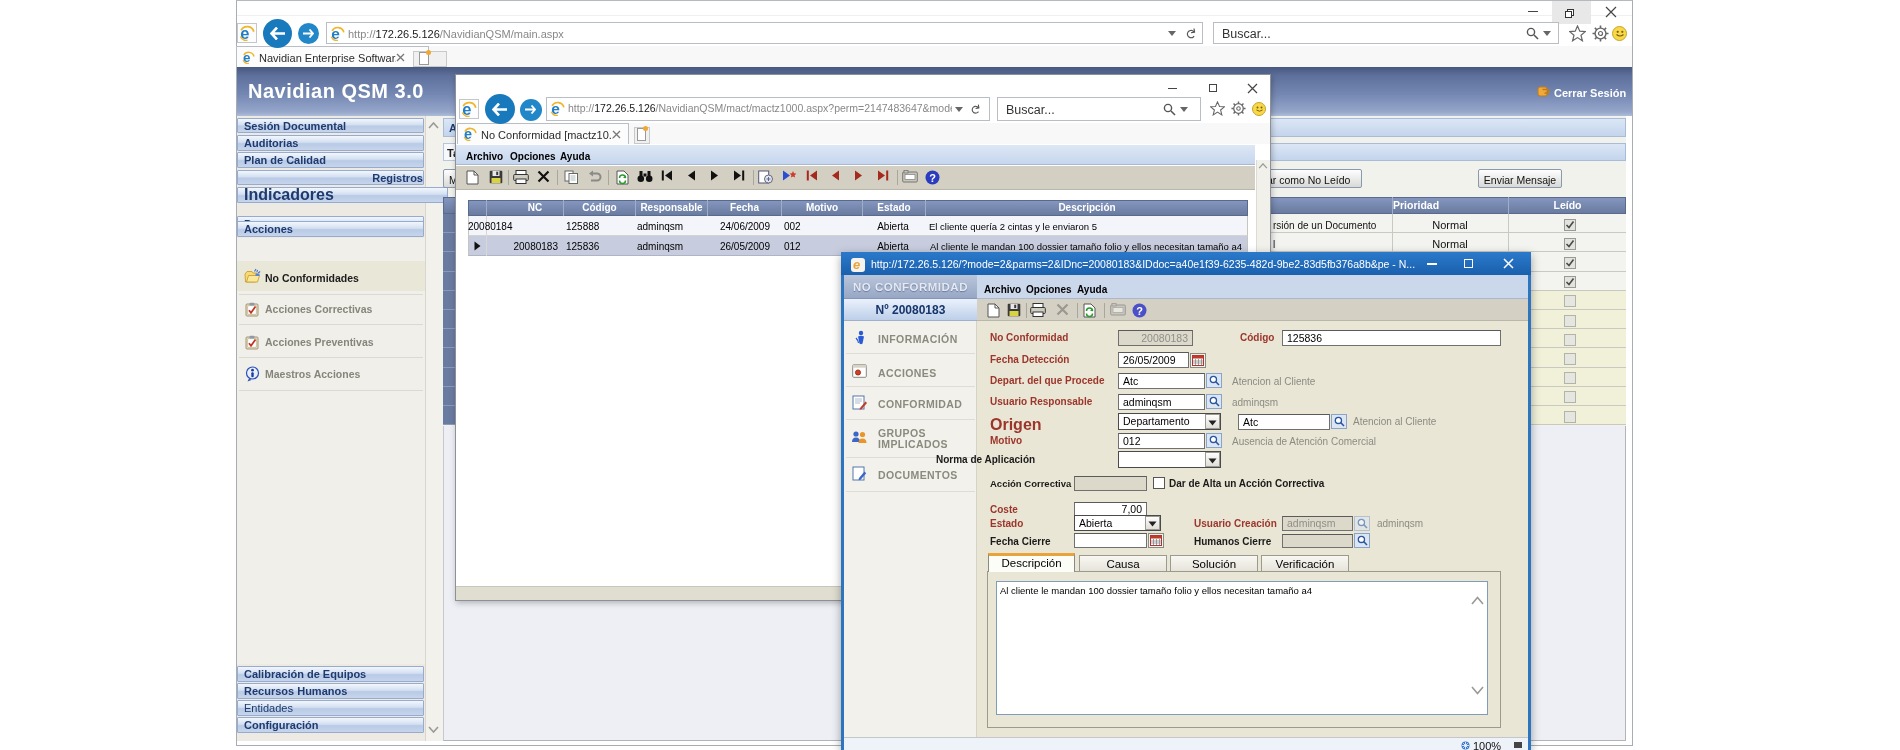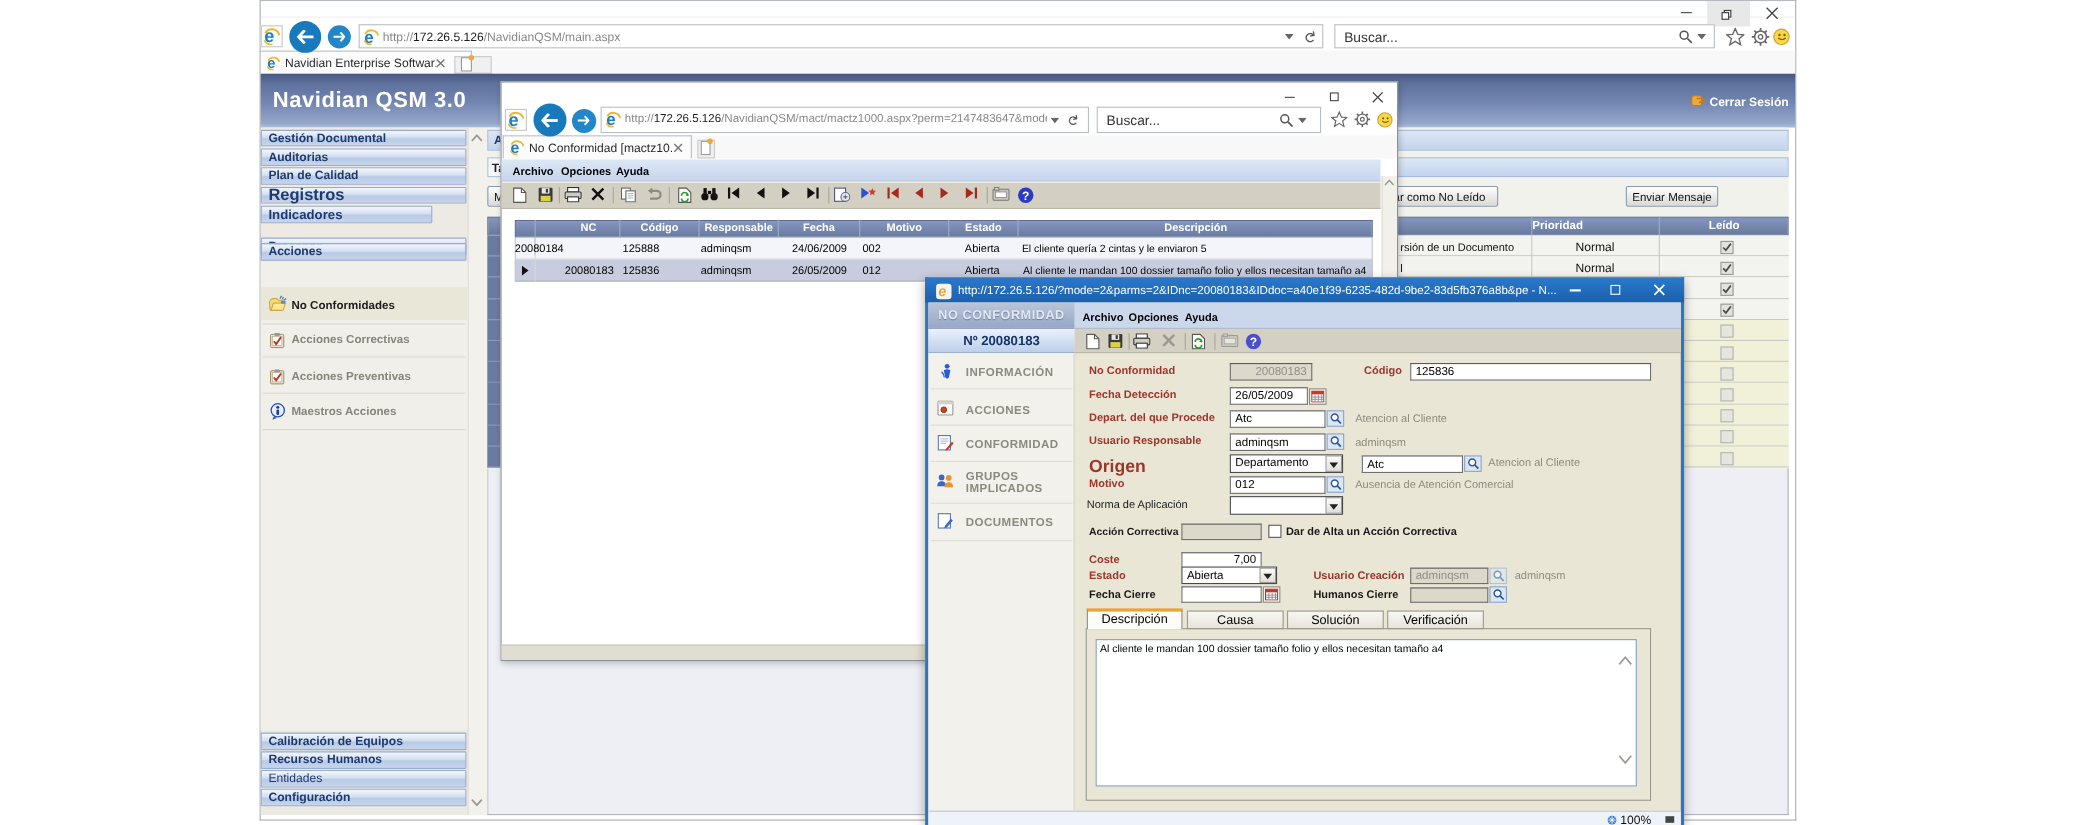--- a/index.html
+++ b/index.html
@@ -102,25 +102,25 @@
 <div class="ab" style="left:1554px;top:87px;font-size:11px;font-weight:bold;color:#fff;z-index:3;">Cerrar Sesión</div>
 
 <div class="ab" style="left:237px;top:116px;width:188px;height:625px;background:#eceae3;z-index:2;"></div>
 <div class="ab" style="left:425px;top:116px;width:16px;height:625px;background:#f2f1ec;border-left:1px solid #d8d6cf;z-index:2;"></div>
 <svg class="ic" style="left:428px;top:122px;z-index:3;" width="11" height="7" viewBox="0 0 11 7">
       <path d="M1 6 L5.5 1 L10 6" stroke="#9a9a96" stroke-width="1.6" fill="none"></path>
     </svg>
 <svg class="ic" style="left:428px;top:726px;z-index:3;" width="11" height="7" viewBox="0 0 11 7">
       <path d="M1 1 L5.5 6 L10 1" stroke="#9a9a96" stroke-width="1.6" fill="none"></path>
     </svg>
-<div style="position:absolute;left:237px;width:187px;height:15.8px;background:linear-gradient(#f2f7fd 0%,#d3dff1 45%,#b8cae6 55%,#c7d5ec 100%);border:1px solid #96abce;border-radius:1px;z-index:3;font-size:11px;font-weight:bold;color:#1e3a6e;line-height:14px;padding-left:6px;top:117.6px;">Gestión Documental</div>
+<div style="position:absolute;left:237px;width:187px;height:15.8px;background:linear-gradient(#f2f7fd 0%,#d3dff1 45%,#b8cae6 55%,#c7d5ec 100%);border:1px solid #96abce;border-radius:1px;z-index:3;font-size:11px;font-weight:bold;color:#1e3a6e;line-height:14px;padding-left:6px;top:117.6px;">Sesión Documental</div>
 <div style="position:absolute;left:237px;width:187px;height:15.8px;background:linear-gradient(#f2f7fd 0%,#d3dff1 45%,#b8cae6 55%,#c7d5ec 100%);border:1px solid #96abce;border-radius:1px;z-index:3;font-size:11px;font-weight:bold;color:#1e3a6e;line-height:14px;padding-left:6px;top:134.9px;">Auditorias</div>
 <div style="position:absolute;left:237px;width:187px;height:15.8px;background:linear-gradient(#f2f7fd 0%,#d3dff1 45%,#b8cae6 55%,#c7d5ec 100%);border:1px solid #96abce;border-radius:1px;z-index:3;font-size:11px;font-weight:bold;color:#1e3a6e;line-height:14px;padding-left:6px;top:152.2px;">Plan de Calidad</div>
-<div style="position:absolute;left:237px;width:187px;height:15.8px;background:linear-gradient(#f2f7fd 0%,#d3dff1 45%,#b8cae6 55%,#c7d5ec 100%);border:1px solid #96abce;border-radius:1px;z-index:3;font-size:15px;font-weight:bold;color:#1e3a6e;line-height:14px;padding-left:6px;top:169.5px;">Registros</div>
-<div style="position:absolute;left:237px;width:156px;height:15.8px;background:linear-gradient(#f2f7fd 0%,#d3dff1 45%,#b8cae6 55%,#c7d5ec 100%);border:1px solid #96abce;border-radius:1px;z-index:3;font-size:12px;font-weight:bold;color:#1e3a6e;line-height:14px;padding-left:6px;top:186.8px;">Indicadores</div>
+<div style="position:absolute;left:237px;width:187px;height:15.8px;background:linear-gradient(#f2f7fd 0%,#d3dff1 45%,#b8cae6 55%,#c7d5ec 100%);border:1px solid #96abce;border-radius:1px;z-index:3;font-size:11px;font-weight:bold;color:#1e3a6e;line-height:14px;padding-left:6px;top:169.5px;text-align:right;">Registros</div>
+<div style="position:absolute;left:237px;width:211px;height:15.8px;background:linear-gradient(#f2f7fd 0%,#d3dff1 45%,#b8cae6 55%,#c7d5ec 100%);border:1px solid #96abce;border-radius:1px;z-index:3;font-size:16px;font-weight:bold;color:#1e3a6e;line-height:14px;padding-left:6px;top:186.8px;">Indicadores</div>
 <div style="position:absolute;left:237px;width:187px;height:15.8px;background:linear-gradient(#f2f7fd 0%,#d3dff1 45%,#b8cae6 55%,#c7d5ec 100%);border:1px solid #96abce;border-radius:1px;z-index:3;font-size:11px;font-weight:bold;color:#1e3a6e;line-height:14px;padding-left:6px;top:204.1px;margin-top:12px;">Procesos</div>
 <div style="position:absolute;left:237px;width:187px;height:15.8px;background:linear-gradient(#f2f7fd 0%,#d3dff1 45%,#b8cae6 55%,#c7d5ec 100%);border:1px solid #96abce;border-radius:1px;z-index:3;font-size:11px;font-weight:bold;color:#1e3a6e;line-height:14px;padding-left:6px;top:221.4px;">Acciones</div>
 <div style="position:absolute;left:237px;width:187px;height:15.8px;background:linear-gradient(#f2f7fd 0%,#d3dff1 45%,#b8cae6 55%,#c7d5ec 100%);border:1px solid #96abce;border-radius:1px;z-index:3;font-size:11px;font-weight:bold;color:#1e3a6e;line-height:14px;padding-left:6px;top:666px;">Calibración de Equipos</div>
 <div style="position:absolute;left:237px;width:187px;height:15.8px;background:linear-gradient(#f2f7fd 0%,#d3dff1 45%,#b8cae6 55%,#c7d5ec 100%);border:1px solid #96abce;border-radius:1px;z-index:3;font-size:11px;font-weight:bold;color:#1e3a6e;line-height:14px;padding-left:6px;top:683px;">Recursos Humanos</div>
 <div style="position:absolute;left:237px;width:187px;height:15.8px;background:linear-gradient(#f2f7fd 0%,#d3dff1 45%,#b8cae6 55%,#c7d5ec 100%);border:1px solid #96abce;border-radius:1px;z-index:3;font-size:11px;font-weight:normal;color:#1e3a6e;line-height:14px;padding-left:6px;top:700px;">Entidades</div>
 <div style="position:absolute;left:237px;width:187px;height:15.8px;background:linear-gradient(#f2f7fd 0%,#d3dff1 45%,#b8cae6 55%,#c7d5ec 100%);border:1px solid #96abce;border-radius:1px;z-index:3;font-size:11px;font-weight:bold;color:#1e3a6e;line-height:14px;padding-left:6px;top:717px;">Configuración</div>
 <div class="ab" style="left:237px;top:238px;width:188px;height:426px;background:#f0efe9;z-index:3;"></div>
 <div class="ab" style="left:239px;top:294px;width:184px;height:1px;background:#dbdad2;z-index:4;"></div>
 <div class="ab" style="left:239px;top:324px;width:184px;height:1px;background:#dbdad2;z-index:4;"></div>
 <div class="ab" style="left:239px;top:357px;width:184px;height:1px;background:#dbdad2;z-index:4;"></div>
@@ -575,21 +575,21 @@
   </svg>
 <div class="ab" style="left:1353px;top:416px;font-size:10px;color:#8b8b80;z-index:42;">Atencion al Cliente</div>
 <div class="ab" style="left:990px;top:435px;font-size:10px;font-weight:bold;color:#9c352a;z-index:42;white-space:nowrap;">Motivo</div>
 <div class="ab" style="left:1118px;top:433px;width:87px;height:16px;background:#fff;border:1px solid #707070;border-top-color:#5a5a5a;font-size:10.5px;color:#000;line-height:14px;text-align:left;padding-left:4px;z-index:42;white-space:nowrap;overflow:hidden;">012</div>
 <div class="ab" style="left:1206px;top:433px;width:16px;height:15px;background:#dce6f2;border:1px solid #8aa4c8;z-index:42;"></div>
 <svg class="ic" style="left:1209px;top:435px;z-index:43;" width="11" height="11" viewBox="0 0 11 11">
     <circle cx="4.4" cy="4.4" r="3.1" fill="#fff" stroke="#2a55a0" stroke-width="1.3"></circle>
     <path d="M6.8 6.8 L10 10" stroke="#2a55a0" stroke-width="1.6"></path>
   </svg>
 <div class="ab" style="left:1232px;top:436px;font-size:10px;color:#8b8b80;z-index:42;text-align:center;">Ausencia de Atención Comercial</div>
-<div class="ab" style="left:988px;top:454px;font-size:10px;font-weight:normal;color:#1a1a1a;z-index:42;white-space:nowrap;">Norma de Aplicación</div>
+<div class="ab" style="left:936px;top:454px;font-size:10px;font-weight:bold;color:#1a1a1a;z-index:42;white-space:nowrap;">Norma de Aplicación</div>
 <div class="ab" style="left:1118px;top:451px;width:103px;height:17px;background:#fff;border:1px solid #4a4a4a;z-index:42;font-size:10.5px;color:#000;line-height:15px;padding-left:4px;white-space:nowrap;overflow:hidden;"></div>
 <div class="ab" style="left:1205px;top:452px;width:15px;height:15px;background:linear-gradient(#fdfdfd,#e0ded6);border:1px solid #9a9a94;z-index:43;"></div>
 <svg class="ic" style="left:1208px;top:457.5px;z-index:44;" width="9" height="6" viewBox="0 0 9 6">
     <path d="M0.5 0.5 L4.5 5.5 L8.5 0.5 Z" fill="#222"></path>
   </svg>
 <div class="ab" style="left:990px;top:478px;font-size:9.5px;font-weight:bold;color:#1a1a1a;z-index:42;white-space:nowrap;">Acción Correctiva</div>
 <div class="ab" style="left:1074px;top:476px;width:73px;height:15px;background:#dcd9cb;border:1px solid #707070;border-top-color:#5a5a5a;font-size:10.5px;color:#8f8f88;line-height:13px;text-align:left;padding-left:4px;z-index:42;white-space:nowrap;overflow:hidden;"></div>
 <div class="ab" style="left:1153px;top:477px;width:12px;height:12px;background:#fff;border:1px solid #555;z-index:42;"></div>
 <div class="ab" style="left:1169px;top:478px;font-size:10px;font-weight:bold;color:#1a1a1a;z-index:42;white-space:nowrap;">Dar de Alta un Acción Correctiva</div>
 <div class="ab" style="left:990px;top:504px;font-size:10px;font-weight:bold;color:#9c352a;z-index:42;white-space:nowrap;">Coste</div>

